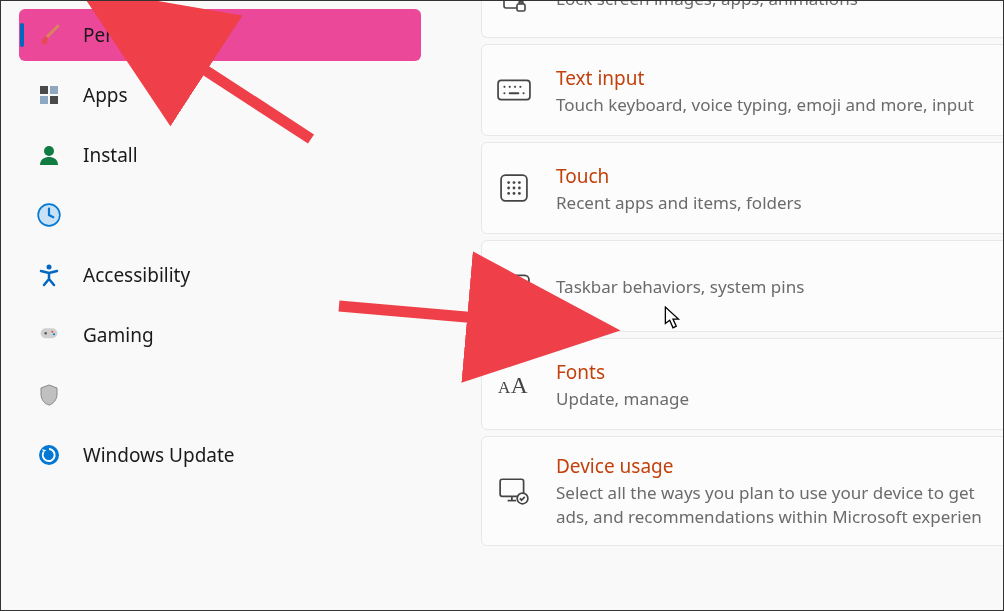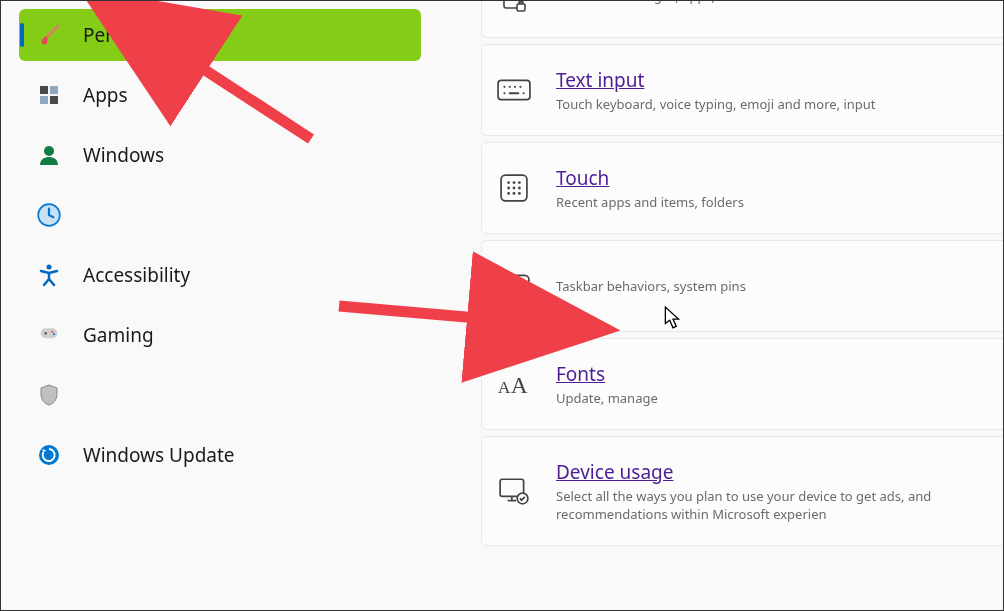--- a/index.html
+++ b/index.html
@@ -30,21 +30,21 @@
     height: 52px;
     padding: 0 16px;
     border-radius: 6px;
     font-size: 19px;
     color: #1a1a1a;
     cursor: pointer;
     margin-bottom: 8px;
     position: relative;
   }
   .sidebar-item.selected {
-    background: #84cc16;
+    background: #ec4899;
   }
   .sidebar-item.selected::before {
     content: "";
     position: absolute;
     left: 1px;
     top: 50%;
     transform: translateY(-50%);
     width: 4px;
     height: 24px;
     background: #0067c0;
@@ -95,25 +95,24 @@
     color: #3a3a3a;
   }
   .card-text {
     display: flex;
     flex-direction: column;
     gap: 2px;
     overflow: hidden;
   }
   .card-title {
     font-size: 19px;
-    color: #4c1d95;
-    text-decoration: underline;
+    color: #c2410c;
   }
   .card-sub {
-    font-size: 13px;
+    font-size: 17px;
     color: #6b6b6b;
     white-space: nowrap;
     overflow: hidden;
     text-overflow: clip;
   }
   
   .cursor {
     position: absolute;
     left: 663px;
     top: 305px;
@@ -158,21 +157,21 @@
       <span>Apps</span>
     </div>
 
     <div class="sidebar-item">
       <span class="sidebar-icon">
         <svg viewBox="0 0 24 24" width="24" height="24">
             <circle cx="12" cy="8" r="5" fill="#107c41"></circle>
             <path d="M3 22 C3 16 8 14 12 14 C16 14 21 16 21 22 Z" fill="#107c41"></path>
           </svg>
       </span>
-      <span>Windows</span>
+      <span>Install</span>
     </div>
 
     <div class="sidebar-item">
       <span class="sidebar-icon">
         <svg viewBox="0 0 24 24" width="26" height="26">
             <circle cx="12" cy="12" r="10" fill="#c8e1f5" stroke="#0078d4" stroke-width="1.5"></circle>
             <path d="M12 6 L12 12 L16 14" stroke="#0078d4" stroke-width="2" fill="none" stroke-linecap="round"></path>
           </svg>
       </span>
     </div>

